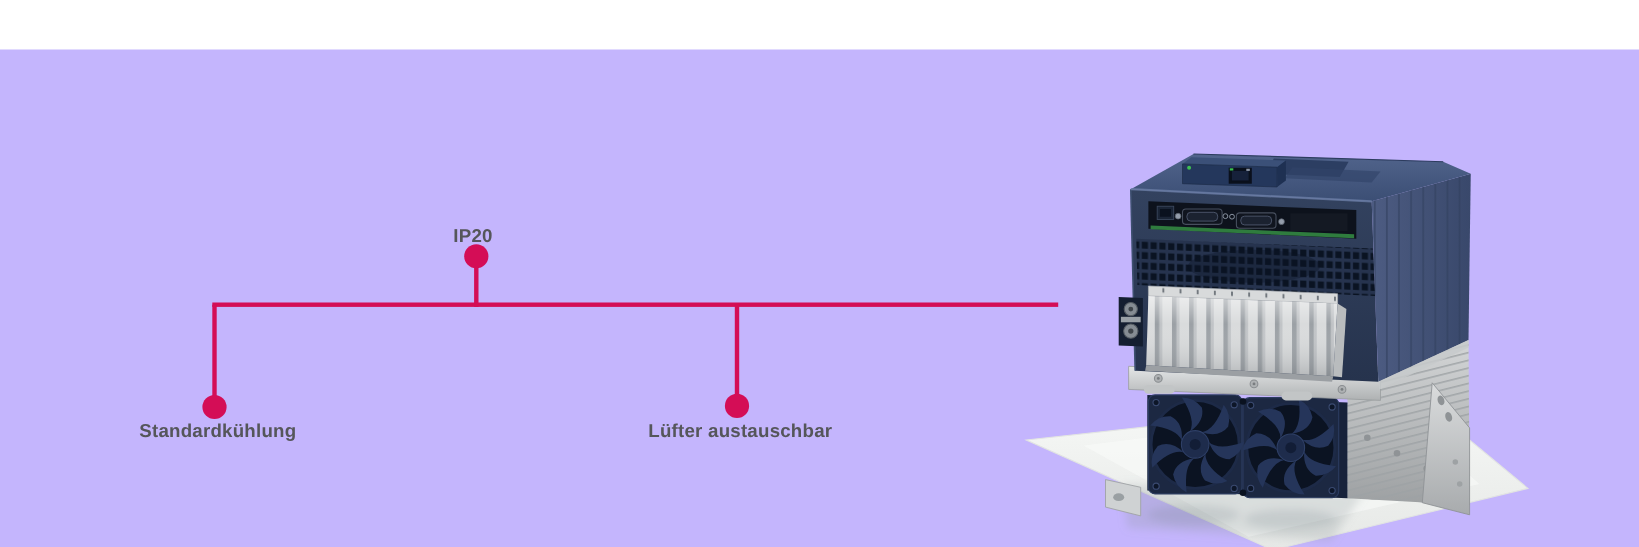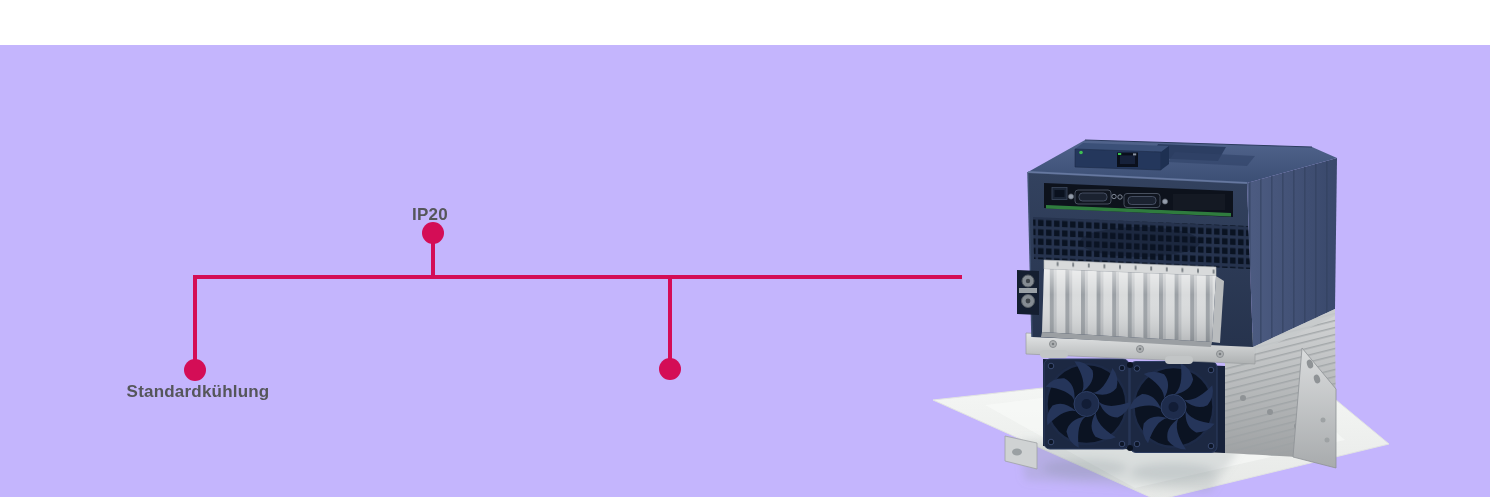--- a/index.html
+++ b/index.html
@@ -39,20 +39,21 @@
   <div class="stem ip20"></div>
   <div class="dot ip20"></div>
   <div class="callout-label lbl-ip20">IP20</div>
 
   <div class="stem cool"></div>
   <div class="dot cool"></div>
   <div class="callout-label lbl-cool">Standardkühlung</div>
 
   <div class="stem fan"></div>
   <div class="dot fan"></div>
+  <div class="callout-label lbl-fan">Lüfter austauschbar</div>
 
   <svg class="product-svg" viewBox="0 0 470 410" xmlns="http://www.w3.org/2000/svg">
     <defs>
       <linearGradient id="floorGrad" x1="0" y1="0" x2="0" y2="1">
         <stop offset="0" stop-color="#F7F9F7"></stop>
           <stop offset="1" stop-color="#E6E8E6"></stop>
       </linearGradient>
       <linearGradient id="bodyFront" x1="0" y1="0" x2="0" y2="1">
         <stop offset="0" stop-color="#33425F"></stop>
           <stop offset="1" stop-color="#26334D"></stop>

